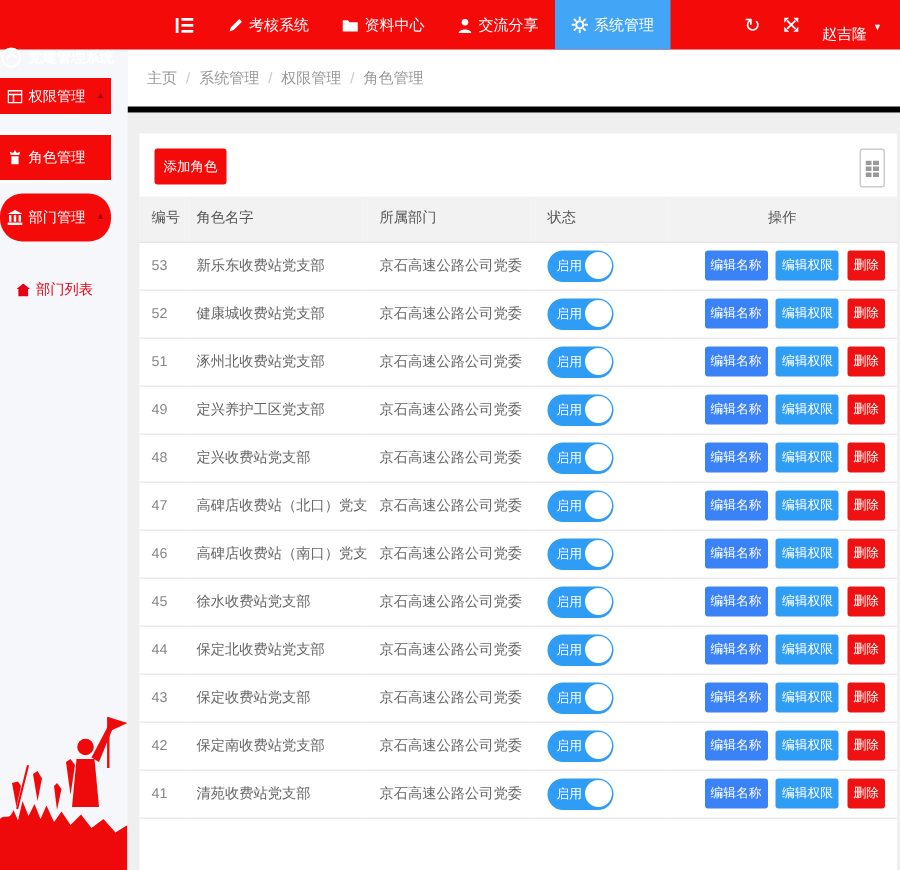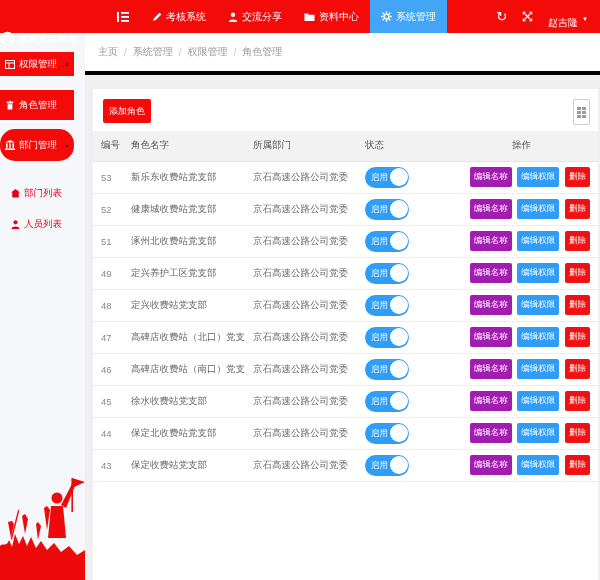--- a/index.html
+++ b/index.html
@@ -48,21 +48,21 @@
   thead th.th-op { text-align:center; padding:0; }
   tbody td { height:32px; border-bottom:1px solid #ececec; padding:0 0 0 8px; white-space:nowrap; overflow:hidden; }
   td.c-id { color:#888; }
   td.c-op { text-align:right; padding-right:8px; }
 
   .toggle { position:relative; display:inline-block; width:44px; height:21px; background:#2f9df5; border-radius:11px; vertical-align:middle; cursor:pointer; }
   .toggle .t-label { position:absolute; left:6px; top:0; line-height:21px; color:#fff; font-size:8.5px; }
   .toggle .knob { position:absolute; right:1.5px; top:1.5px; width:18px; height:18px; background:#fff; border-radius:50%; }
 
   .abtn { display:inline-block; border:none; color:#fff; font-size:8.5px; padding:4px 4px; border-radius:2px; margin-left:3px; cursor:pointer; font-family:inherit; }
-  .abtn.green { background:#a21caf; }
+  .abtn.green { background:#3b82f6; }
   .abtn.blue  { background:#2f9df5; }
   .abtn.red   { background:#f01212; }
 </style>
 </head>
 <body>
 
 <div class="app">
 
   <header class="topbar">
     <div class="logo">
@@ -81,31 +81,31 @@
             <rect x="4" y="8" width="8" height="1.8" fill="#fff"></rect>
           </svg>
       </span>
       <a class="nav-item">
         <svg width="10" height="10" viewBox="0 0 10 10">
             <path d="M1 9 L2 6.2 L7.5 0.7 L9.3 2.5 L3.8 8 Z" fill="#fff"></path>
           </svg>
         <span>考核系统</span>
       </a>
       <a class="nav-item">
+        <svg width="11" height="10" viewBox="0 0 11 10">
+            <path d="M0.5 1.5 L4 1.5 L5 2.8 L10.5 2.8 L10.5 9 L0.5 9 Z" fill="#fff"></path>
+          </svg>
+        <span>资料中心</span>
+      </a>
+      <a class="nav-item">
         <svg width="10" height="10" viewBox="0 0 10 10">
             <circle cx="5" cy="2.8" r="2.2" fill="#fff"></circle>
             <path d="M0.8 10 C0.8 6.8 9.2 6.8 9.2 10 Z" fill="#fff"></path>
           </svg>
         <span>交流分享</span>
-      </a>
-      <a class="nav-item">
-        <svg width="11" height="10" viewBox="0 0 11 10">
-            <path d="M0.5 1.5 L4 1.5 L5 2.8 L10.5 2.8 L10.5 9 L0.5 9 Z" fill="#fff"></path>
-          </svg>
-        <span>资料中心</span>
       </a>
       <a class="nav-item active">
         <svg width="11" height="11" viewBox="0 0 12 12">
           <circle cx="6" cy="6" r="2.6" fill="none" stroke="#fff" stroke-width="1.5"></circle>
           <g stroke="#fff" stroke-width="1.4" stroke-linecap="round">
             <line x1="6" y1="0.6" x2="6" y2="2"></line>
               <line x1="6" y1="10" x2="6" y2="11.4"></line>
             <line x1="0.6" y1="6" x2="2" y2="6"></line>
               <line x1="10" y1="6" x2="11.4" y2="6"></line>
             <line x1="2.2" y1="2.2" x2="3.2" y2="3.2"></line>
@@ -166,27 +166,20 @@
           <rect x="0" y="8.4" width="10" height="1.6" fill="#fff"></rect>
         </svg>
       <span>部门管理</span>
       <span class="s-caret">▲</span>
     </div>
     <div class="side-sub ss-1">
       <svg width="9" height="9" viewBox="0 0 10 10">
           <polygon points="5,0 10,4 8.6,4 8.6,9.5 1.4,9.5 1.4,4 0,4" fill="#e60012"></polygon>
         </svg>
       <span>部门列表</span>
-    </div>
-    <div class="side-sub ss-2">
-      <svg width="9" height="9" viewBox="0 0 10 10">
-          <circle cx="5" cy="2.6" r="2.3" fill="#e60012"></circle>
-          <path d="M0.6 10 C0.6 6.4 9.4 6.4 9.4 10 Z" fill="#e60012"></path>
-        </svg>
-      <span>人员列表</span>
     </div>
 
     <svg class="deco" width="85" height="108" viewBox="0 0 85 108">
       <g fill="#ee0a0a">
         <path d="M0 108 L0 74 C3 70 6 76 9 68 L12 75 L15 62 L19 72 L23 64 L27 74 L31 65 L36 76 L41 69 L47 78 L54 71 L61 80 L69 74 L77 83 L85 78 L85 108 Z"></path>
         <polygon points="8,50 11,66 14,52 12,49"></polygon>
         <polygon points="22,44 25,62 28,47 25,42"></polygon>
         <polygon points="36,52 38,68 41,54 38,50"></polygon>
         <circle cx="57" cy="26" r="5.5"></circle>
         <path d="M51 34 L63 34 L66 66 L48 66 Z"></path>
@@ -410,18 +403,50 @@
                   <span class="knob"></span>
                 </span>
               </td>
               <td class="c-op">
                 <button class="abtn green">编辑名称</button>
                 <button class="abtn blue">编辑权限</button>
                 <button class="abtn red">删除</button>
               </td>
             </tr>
 
-
+            <tr>
+              <td class="c-id">42</td>
+              <td>保定南收费站党支部</td>
+              <td>京石高速公路公司党委</td>
+              <td>
+                <span class="toggle">
+                  <span class="t-label">启用</span>
+                  <span class="knob"></span>
+                </span>
+              </td>
+              <td class="c-op">
+                <button class="abtn green">编辑名称</button>
+                <button class="abtn blue">编辑权限</button>
+                <button class="abtn red">删除</button>
+              </td>
+            </tr>
+
+            <tr>
+              <td class="c-id">41</td>
+              <td>清苑收费站党支部</td>
+              <td>京石高速公路公司党委</td>
+              <td>
+                <span class="toggle">
+                  <span class="t-label">启用</span>
+                  <span class="knob"></span>
+                </span>
+              </td>
+              <td class="c-op">
+                <button class="abtn green">编辑名称</button>
+                <button class="abtn blue">编辑权限</button>
+                <button class="abtn red">删除</button>
+              </td>
+            </tr>
           </tbody>
       </table>
     </section>
   </main>
 </div>
 
 </body></html>

